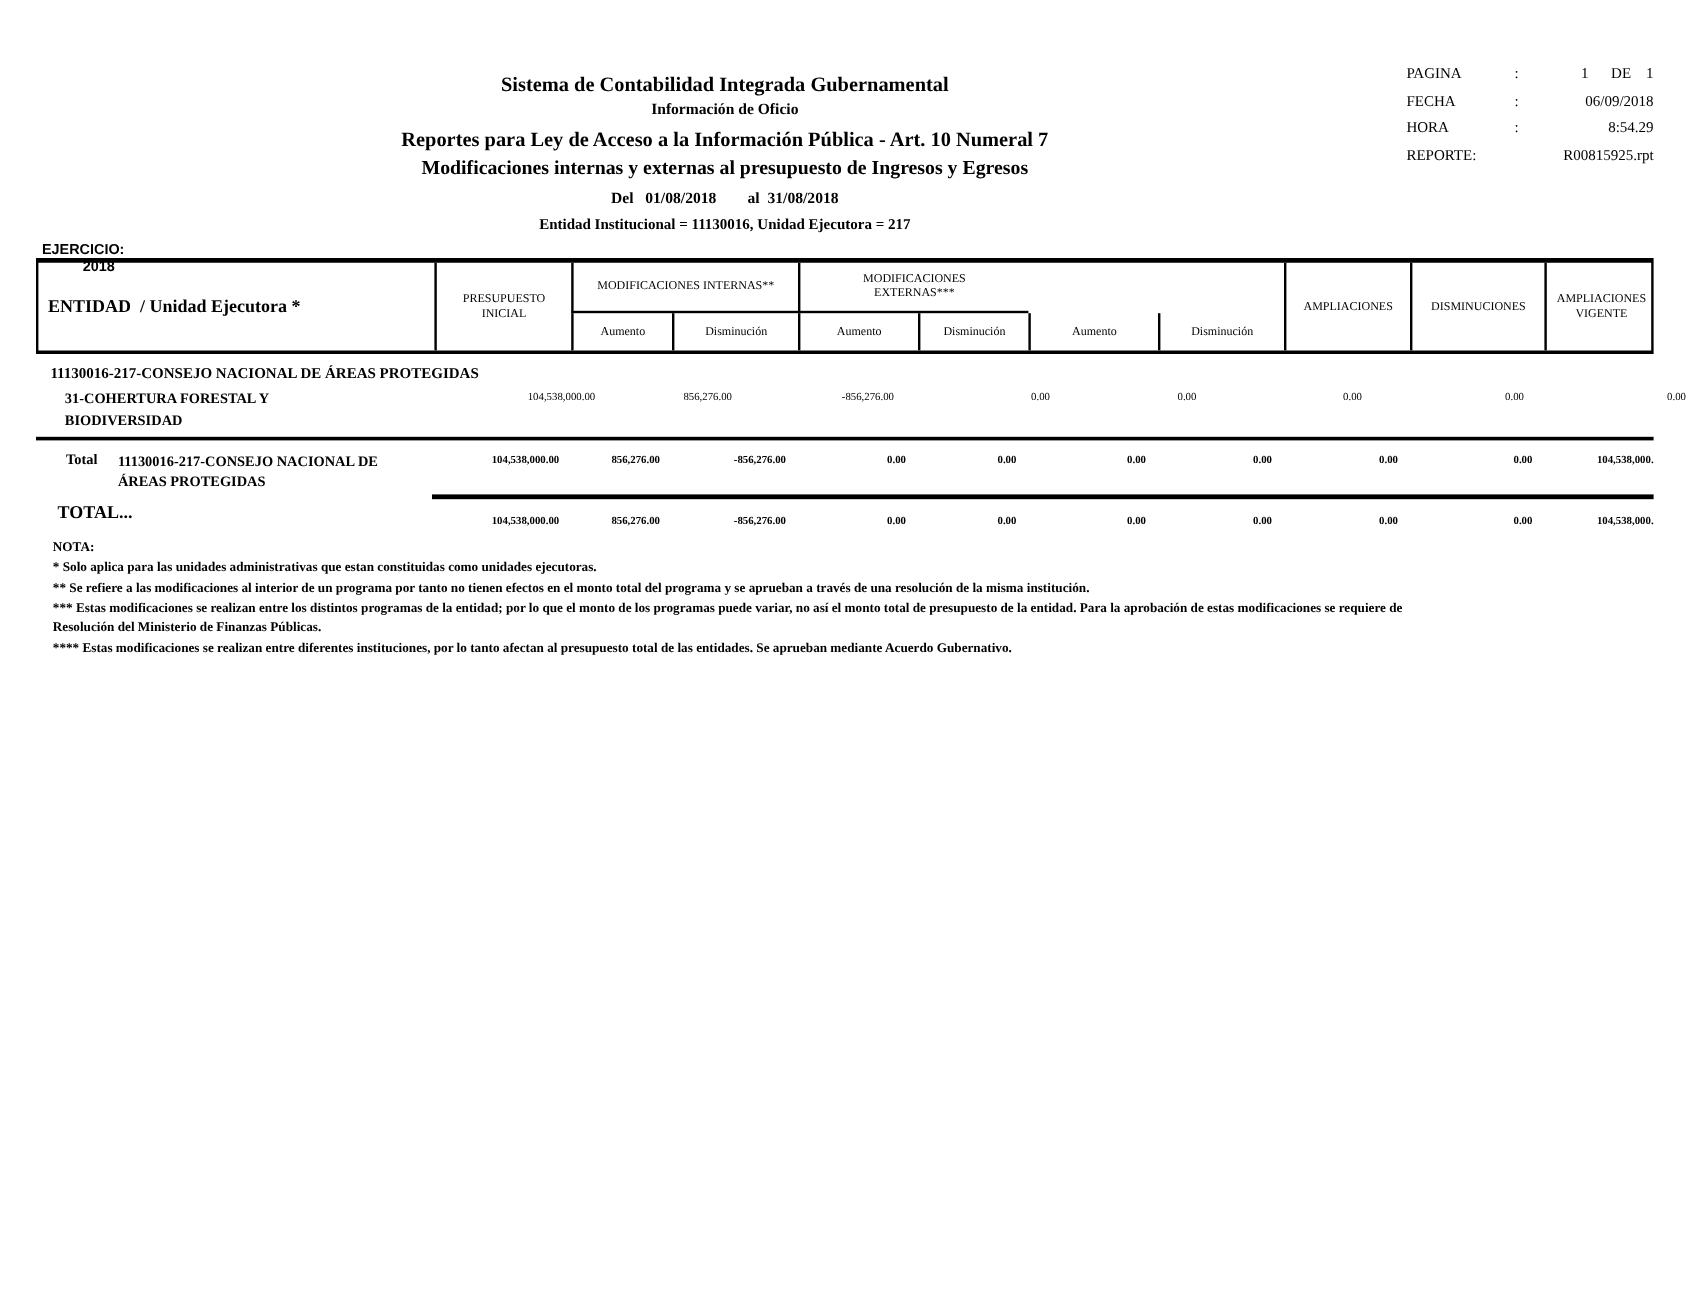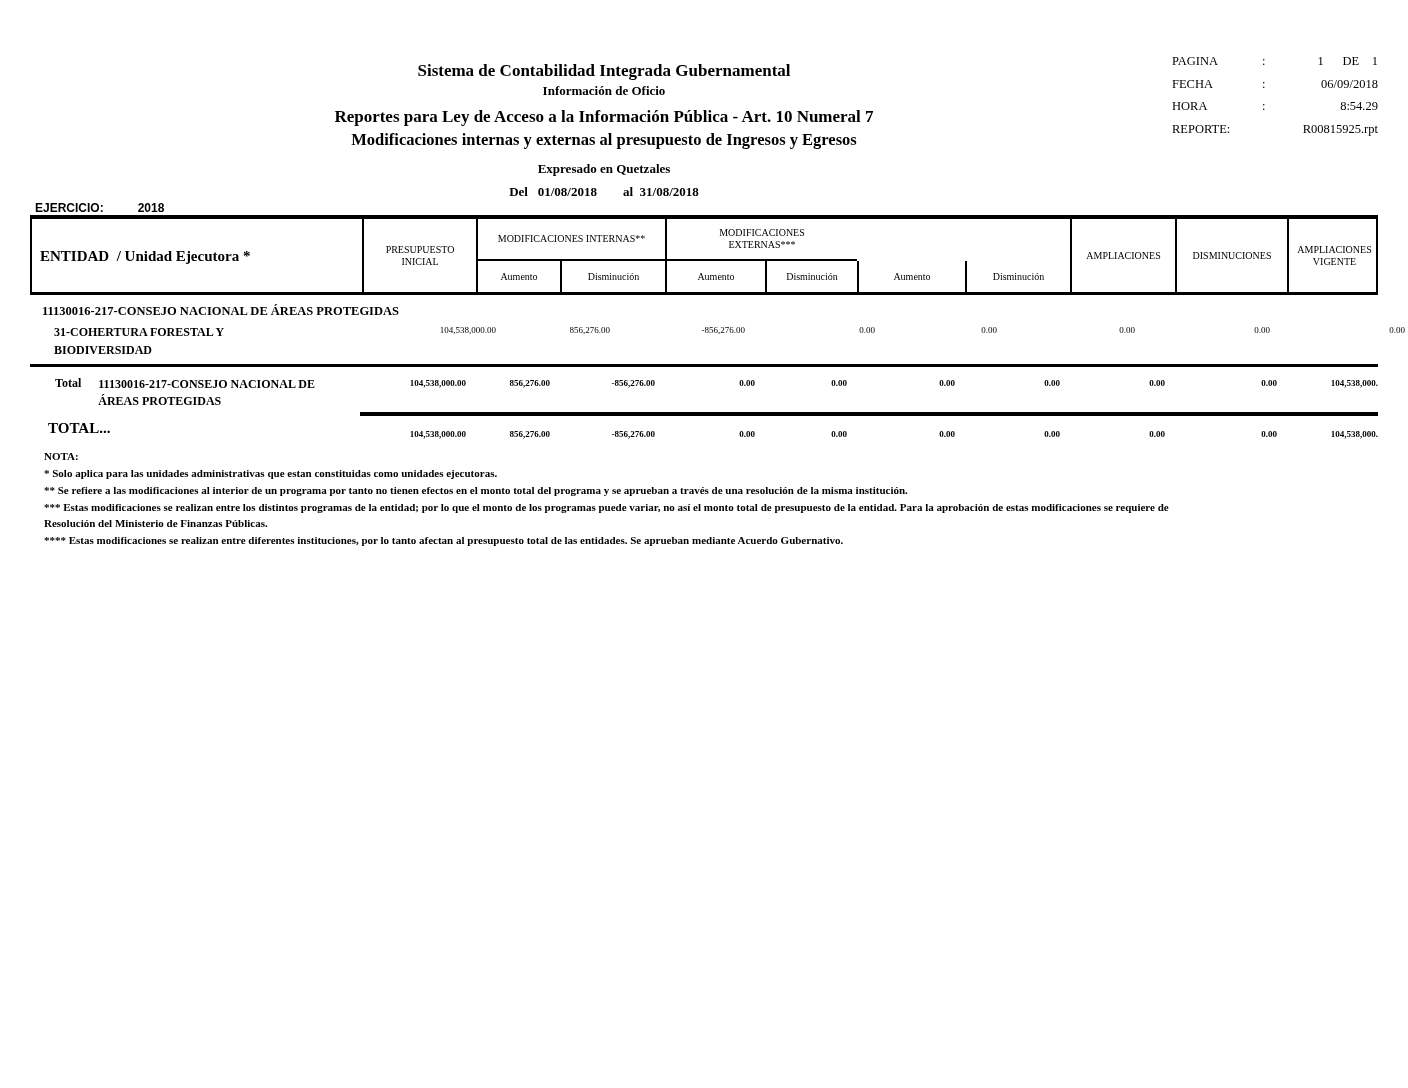--- a/index.html
+++ b/index.html
@@ -18,21 +18,21 @@
   .t6{font-size:13px;margin-top:7px;white-space:pre;}
   .t7{font-size:12.5px;margin-top:7px;}
   
   .meta{position:absolute;top:54px;left:1172px;width:206px;font-weight:normal;font-size:12.5px;}
   .meta-row{display:flex;margin-bottom:7.5px;}
   .meta-label{width:90px;}
   .meta-sep{width:18px;}
   .meta-value{flex:1;text-align:right;white-space:pre;}
   
   .ejercicio{position:absolute;top:201px;left:35px;display:flex;
-    font-family:"Liberation Sans","DejaVu Sans",sans-serif;font-weight:bold;font-size:12px;}
+    font-family:"Liberation Sans","DejaVu Sans",sans-serif;font-weight:bold;font-size:12px;flex-direction:column;}
   .ejercicio-value{margin-left:34px;}
   
   .rpt-table{position:absolute;top:215px;left:30px;width:1348px;}
   .grid{display:grid;grid-template-columns:330px 114px 84px 105px 100px 92px 108px 105px 105px 112px 93px;}
   .thead{grid-template-rows:42px 31px;border-top:4px solid #000;border-bottom:3px solid #000;
          border-left:2px solid #000;border-right:2px solid #000;box-sizing:border-box;}
   .th{display:flex;align-items:center;justify-content:center;text-align:center;
       font-size:10px;line-height:12px;}
   .bl{border-left:2px solid #000;}
   .bb{border-bottom:2px solid #000;}
@@ -69,22 +69,22 @@
   .notes .item{margin-top:0.5px;}
 </style>
 </head>
 <body>
 
 <div class="hdr">
   <div class="t1">Sistema de Contabilidad Integrada Gubernamental</div>
   <div class="t2">Información de Oficio</div>
   <div class="t3">Reportes para Ley de Acceso a la Información Pública - Art. 10 Numeral 7</div>
   <div class="t4">Modificaciones internas y externas al presupuesto de Ingresos y Egresos</div>
-  <div class="t5">Expresado en Quetzales</div>
   <div class="t6">Del   01/08/2018        al  31/08/2018</div>
+  <div class="t7">Entidad Institucional = 11130016, Unidad Ejecutora = 217</div>
 </div>
 
 <div class="meta">
   <div class="meta-row">
     <span class="meta-label">PAGINA</span>
     <span class="meta-sep">:</span>
     <span class="meta-value">1      DE    1</span>
   </div>
   <div class="meta-row">
     <span class="meta-label">FECHA</span>

